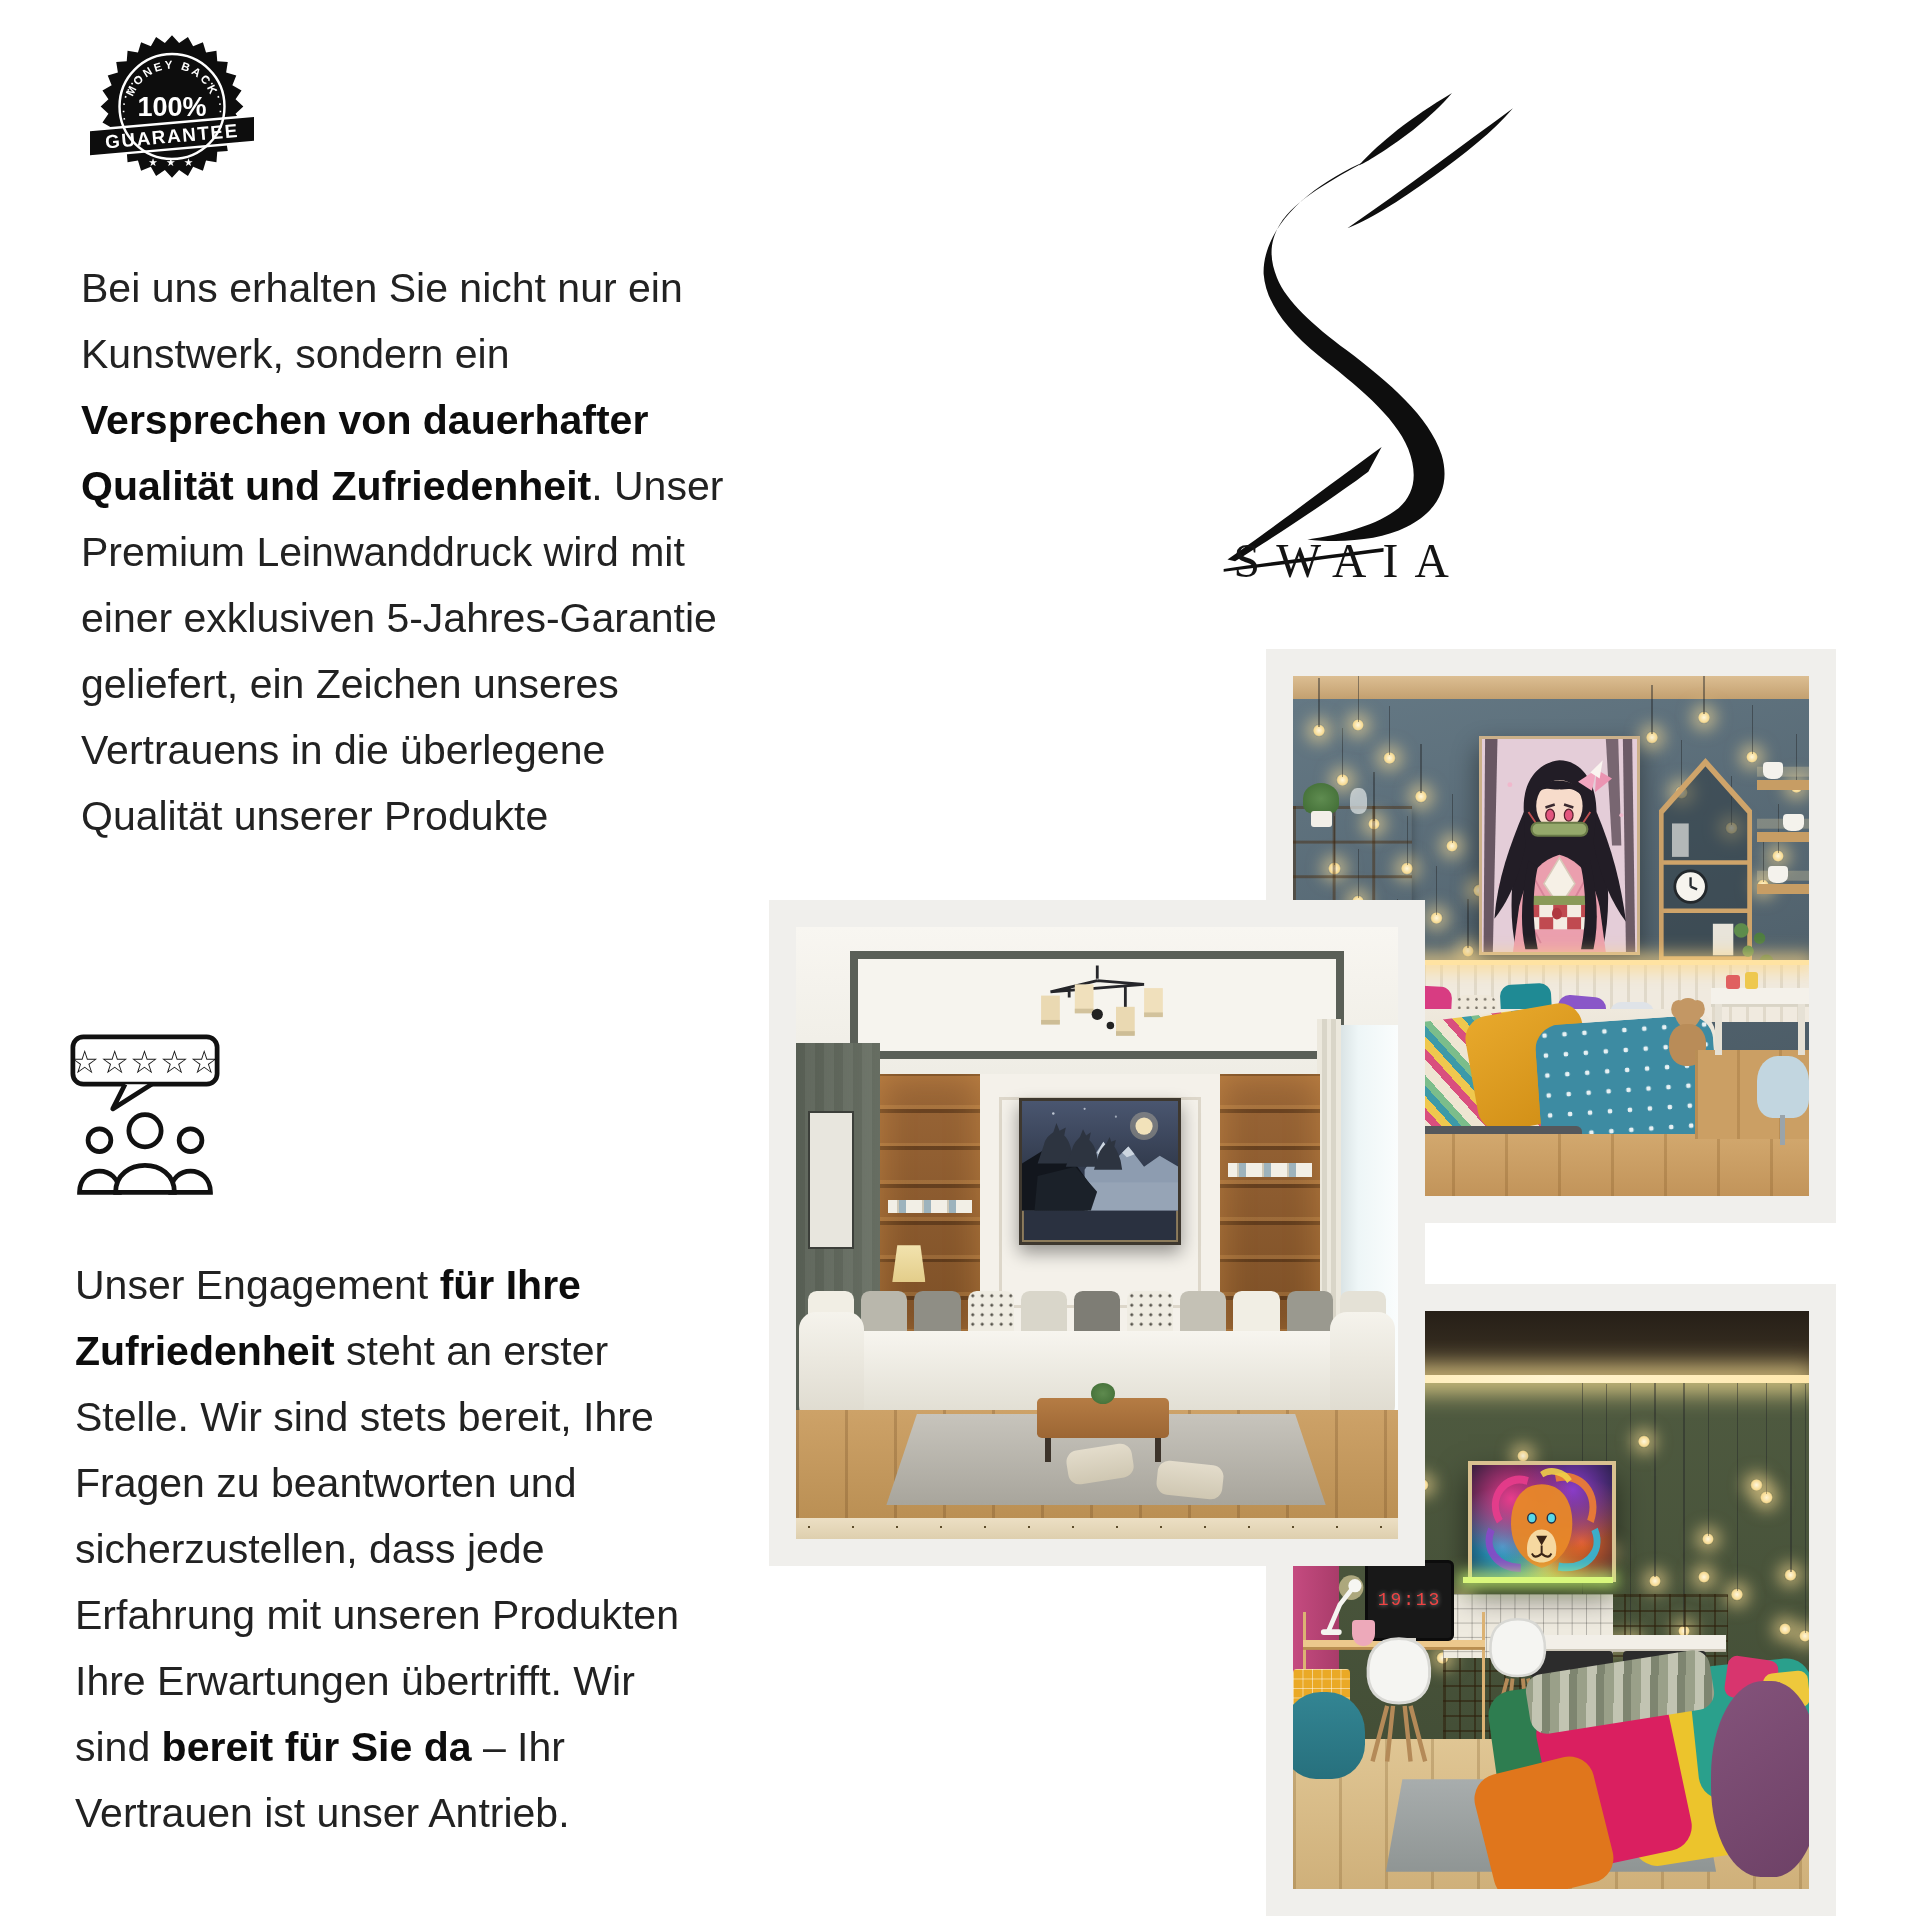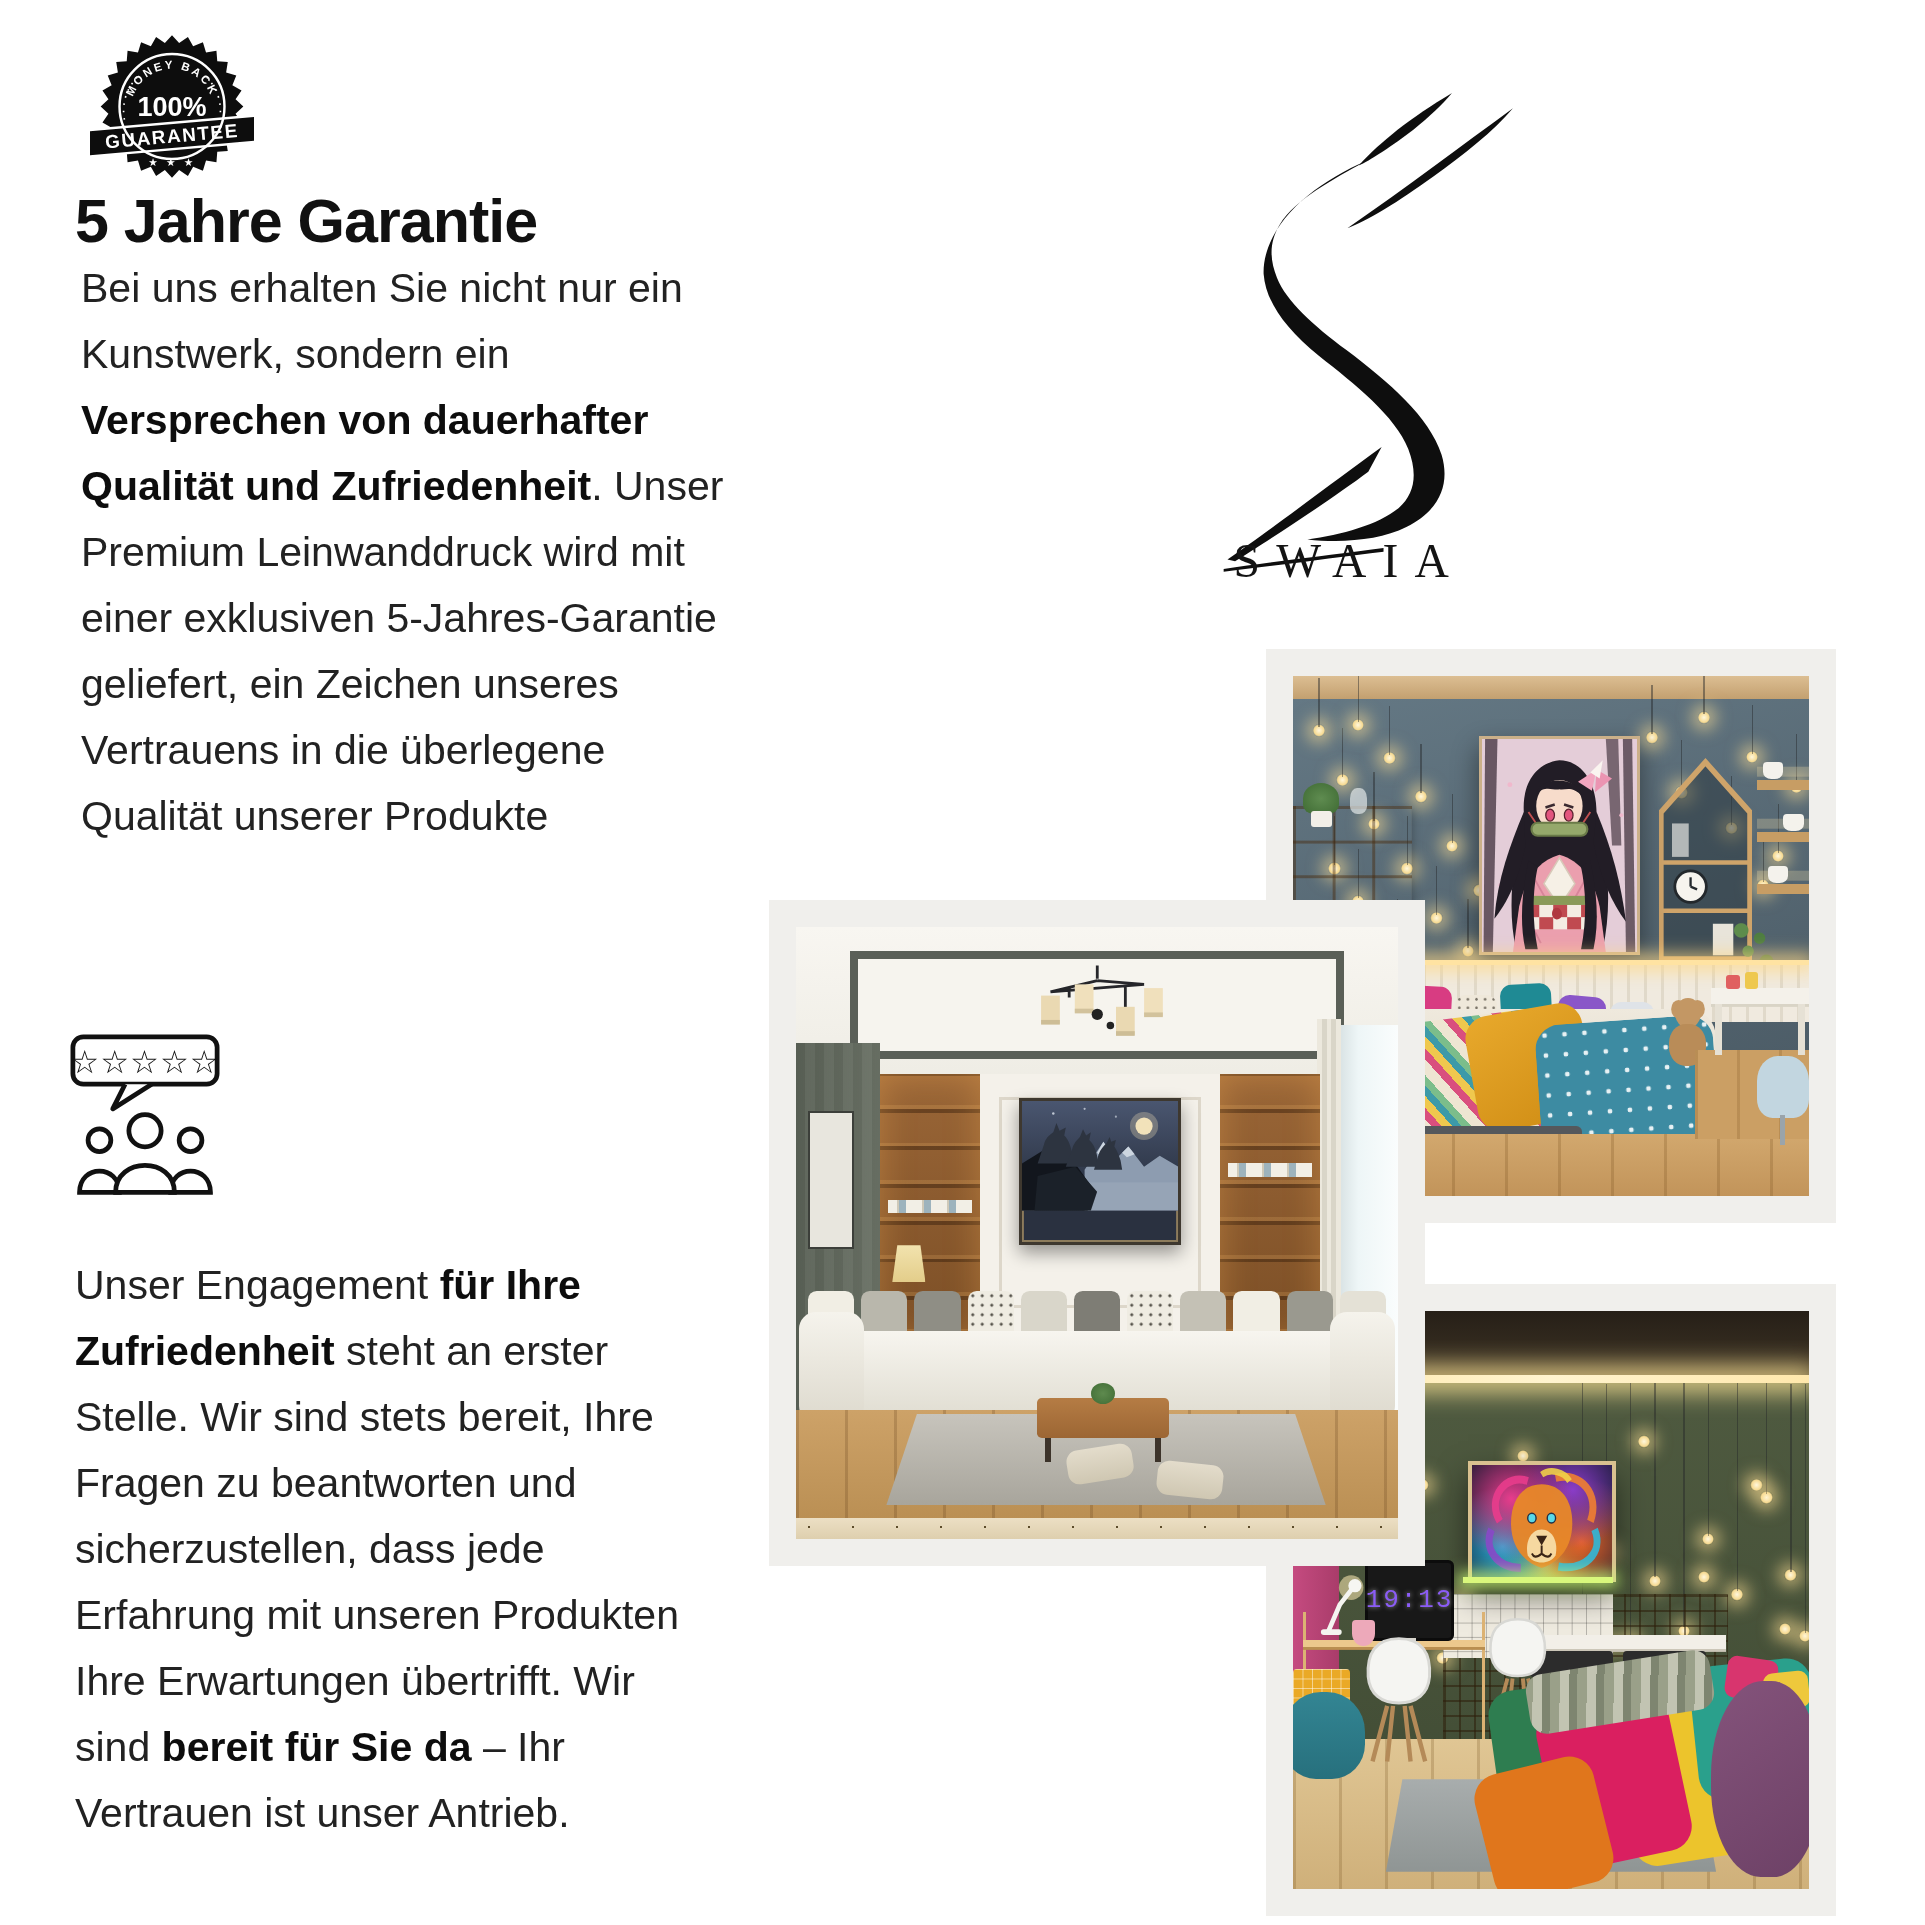--- a/index.html
+++ b/index.html
@@ -135,21 +135,21 @@
   .li-gridtan{left:29%;width:55%;top:49%;height:30%;
     background-image:linear-gradient(rgba(45,30,10,.55) 1.9px,transparent 1.9px),linear-gradient(90deg,rgba(45,30,10,.55) 1.9px,transparent 1.9px);
     background-size:15px 15px;border:1.9px solid rgba(45,30,10,.5);}
   .li-tiles{left:29%;width:33%;top:49%;height:11%;background:#efebe0;
     background-image:linear-gradient(rgba(0,0,0,.25) 1px,transparent 1px),linear-gradient(90deg,rgba(0,0,0,.25) 1px,transparent 1px);
     background-size:14.3px 14.3px;}
   .li-desk1{left:2%;width:34%;top:52%;height:22%;border:3.8px solid #dcb273;border-top:none;background:transparent;}
   .li-desk1 span{position:absolute;left:-2%;top:22%;width:104%;height:6%;background:#ecc88c;box-shadow:0 2.9px 0 #b98e50;}
   .li-monitor{left:14%;top:43%;width:16%;height:13%;background:#181818;border:3.8px solid #0c0c0c;border-radius:5.7px;
     display:flex;align-items:center;justify-content:center;}
-  .li-monitor b{color:#8b5cf6;font-family:"Liberation Mono",monospace;font-weight:400;font-size:26px;letter-spacing:1.9px;
+  .li-monitor b{color:#ef4444;font-family:"Liberation Mono",monospace;font-weight:400;font-size:18px;letter-spacing:1.9px;
     text-shadow:0 0 5.7px rgba(255,255,255,.6);}
   .li-monitor::after{content:"";position:absolute;left:42%;top:100%;width:16%;height:26%;background:#d8d5cc;}
   .li-lamp{left:5%;top:44.5%;width:11%;height:13%;}
   .li-lamp svg{width:100%;height:100%;}
   .li-pot{left:11.5%;top:53.5%;width:4.4%;height:4.4%;background:#eda9ba;border-radius:3.8px 3.8px 50% 50%;}
   .li-cart{left:0%;width:11%;top:62%;height:15%;background:#eaa926;
     background-image:linear-gradient(rgba(255,255,255,.5) 1.4px,transparent 1.4px),linear-gradient(90deg,rgba(255,255,255,.5) 1.4px,transparent 1.4px);
     background-size:9.5px 9.5px;border-radius:3.8px;}
   .li-chair{width:17%;height:23%;}
   .li-chair svg{width:100%;height:100%;}
@@ -195,21 +195,20 @@
     <path id="mbArc" d="M 50,92 A 50,50 0 0 1 150,92" fill="none"></path>
     <path d="M 42,104 A 58,58 0 0 1 58,52" fill="none" stroke="#fff" stroke-width="2" stroke-dasharray="2 7"></path>
     <path d="M 158,104 A 58,58 0 0 0 142,52" fill="none" stroke="#fff" stroke-width="2" stroke-dasharray="2 7"></path>
     <text font-family="Liberation Sans, sans-serif" font-size="14" font-weight="bold" fill="#ffffff" letter-spacing="3">
       <textPath href="#mbArc" startOffset="50%" text-anchor="middle">MONEY BACK</textPath>
     </text>
     <text x="100" y="100" text-anchor="middle" fill="#ffffff" font-family="Liberation Sans, sans-serif" font-size="33" font-weight="bold">100%</text>
     <text x="100" y="160" text-anchor="middle" fill="#ffffff" font-family="DejaVu Sans, sans-serif" font-size="13" letter-spacing="3">★ ★ ★</text>
   </svg>
 
-  <div class="h-big" style="left:75px;top:186px;">5 Jahre Garantie</div>
   <div class="para" style="left:81px;top:255px;width:654px;"><span>Bei uns erhalten Sie nicht nur ein Kunstwerk, sondern ein </span><b>Versprechen von dauerhafter Qualität und Zufriedenheit</b><span>. Unser Premium Leinwanddruck wird mit einer exklusiven 5-Jahres-Garantie geliefert, ein Zeichen unseres Vertrauens in die überlegene Qualität unserer Produkte</span></div>
 
   <svg class="abs" style="left:68px;top:1033px;width:154px;height:167px;" viewBox="0 0 162 176">
     <rect x="5" y="4" width="152" height="50" rx="11" fill="#ffffff" stroke="#111" stroke-width="5"></rect>
     <text x="81" y="42" text-anchor="middle" font-family="DejaVu Sans, sans-serif" font-size="34" fill="#111" letter-spacing="1">☆☆☆☆☆</text>
     <path d="M60,54 L47,80 L88,54" fill="#ffffff" stroke="#111" stroke-width="5" stroke-linejoin="round"></path>
     <g fill="#ffffff" stroke="#111" stroke-width="5">
       <circle cx="33" cy="113" r="12"></circle>
       <path d="M12,168 C12,138 54,138 54,168 Z"></path>
       <circle cx="129" cy="113" r="12"></circle>

